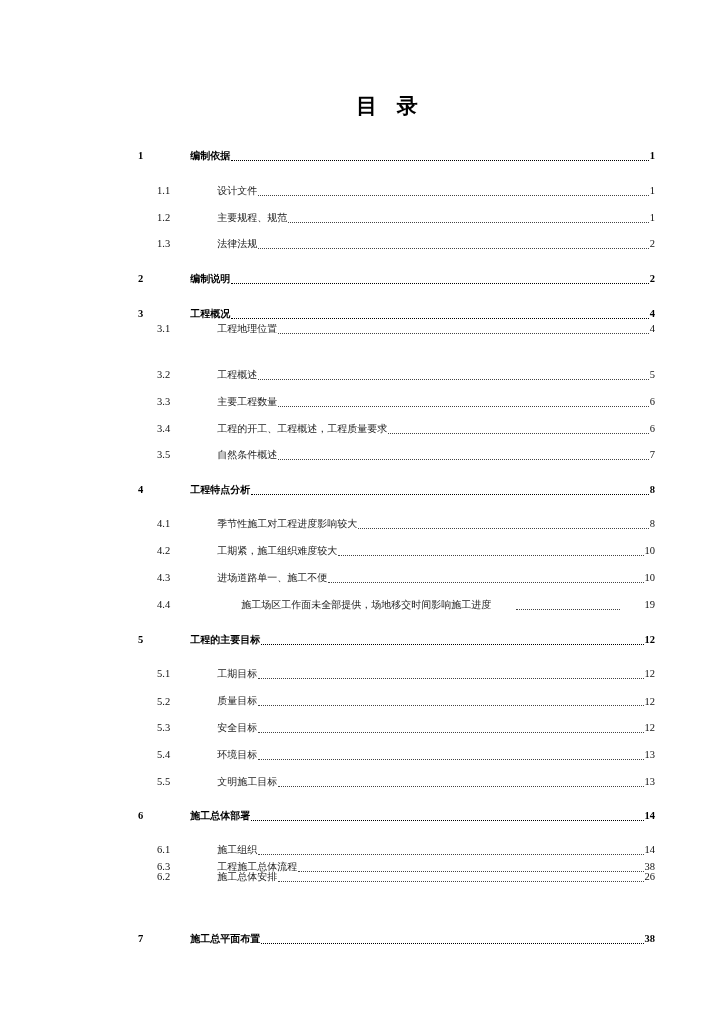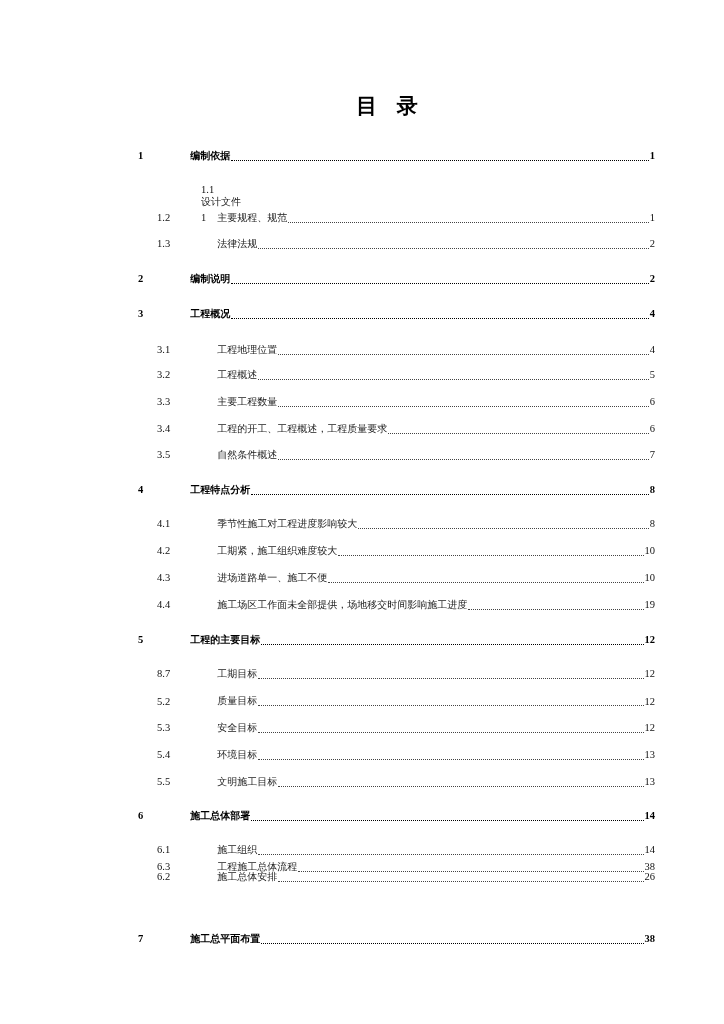--- a/index.html
+++ b/index.html
@@ -25,21 +25,21 @@
 
 <div class="title">目 录</div>
 
 <div class="toc" id="toc">
     <div class="row l1" style="top: 149px;">
       <span class="num">1</span>
       <span class="txt">编制依据</span>
       <span class="leader"></span>
       <span class="page">1</span>
     </div>
-    <div class="row l2" style="top: 184px; flex-direction: column;">
+    <div class="row l2" style="top: 184px;">
       <span class="num">1.1</span>
       <span class="txt">设计文件</span>
       <span class="leader"></span>
       <span class="page">1</span>
     </div>
     <div class="row l2" style="top: 211px;">
       <span class="num">1.2</span>
       <span class="txt">主要规程、规范</span>
       <span class="leader"></span>
       <span class="page">1</span>
@@ -55,21 +55,21 @@
       <span class="txt">编制说明</span>
       <span class="leader"></span>
       <span class="page">2</span>
     </div>
     <div class="row l1" style="top: 307px;">
       <span class="num">3</span>
       <span class="txt">工程概况</span>
       <span class="leader"></span>
       <span class="page">4</span>
     </div>
-    <div class="row l2" style="top: 343px;">
+    <div class="row l2" style="top: 322px;">
       <span class="num">3.1</span>
       <span class="txt">工程地理位置</span>
       <span class="leader"></span>
       <span class="page">4</span>
     </div>
     <div class="row l2" style="top: 368px;">
       <span class="num">3.2</span>
       <span class="txt">工程概述</span>
       <span class="leader"></span>
       <span class="page">5</span>
@@ -109,34 +109,34 @@
       <span class="txt">工期紧，施工组织难度较大</span>
       <span class="leader"></span>
       <span class="page">10</span>
     </div>
     <div class="row l2" style="top: 571px;">
       <span class="num">4.3</span>
       <span class="txt">进场道路单一、施工不便</span>
       <span class="leader"></span>
       <span class="page">10</span>
     </div>
-    <div class="row l2" style="top: 598px;">
+    <div class="row l2" style="top: 598px; gap: 24px;">
       <span class="num">4.4</span>
       <span class="txt">施工场区工作面未全部提供，场地移交时间影响施工进度</span>
       <span class="leader"></span>
       <span class="page">19</span>
     </div>
     <div class="row l1" style="top: 633px;">
       <span class="num">5</span>
       <span class="txt">工程的主要目标</span>
       <span class="leader"></span>
       <span class="page">12</span>
     </div>
     <div class="row l2" style="top: 667px;">
-      <span class="num">8.7</span>
+      <span class="num">5.1</span>
       <span class="txt">工期目标</span>
       <span class="leader"></span>
       <span class="page">12</span>
     </div>
     <div class="row l2" style="top: 694px; align-items: center;">
       <span class="num">5.2</span>
       <span class="txt">质量目标</span>
       <span class="leader"></span>
       <span class="page">12</span>
     </div>

